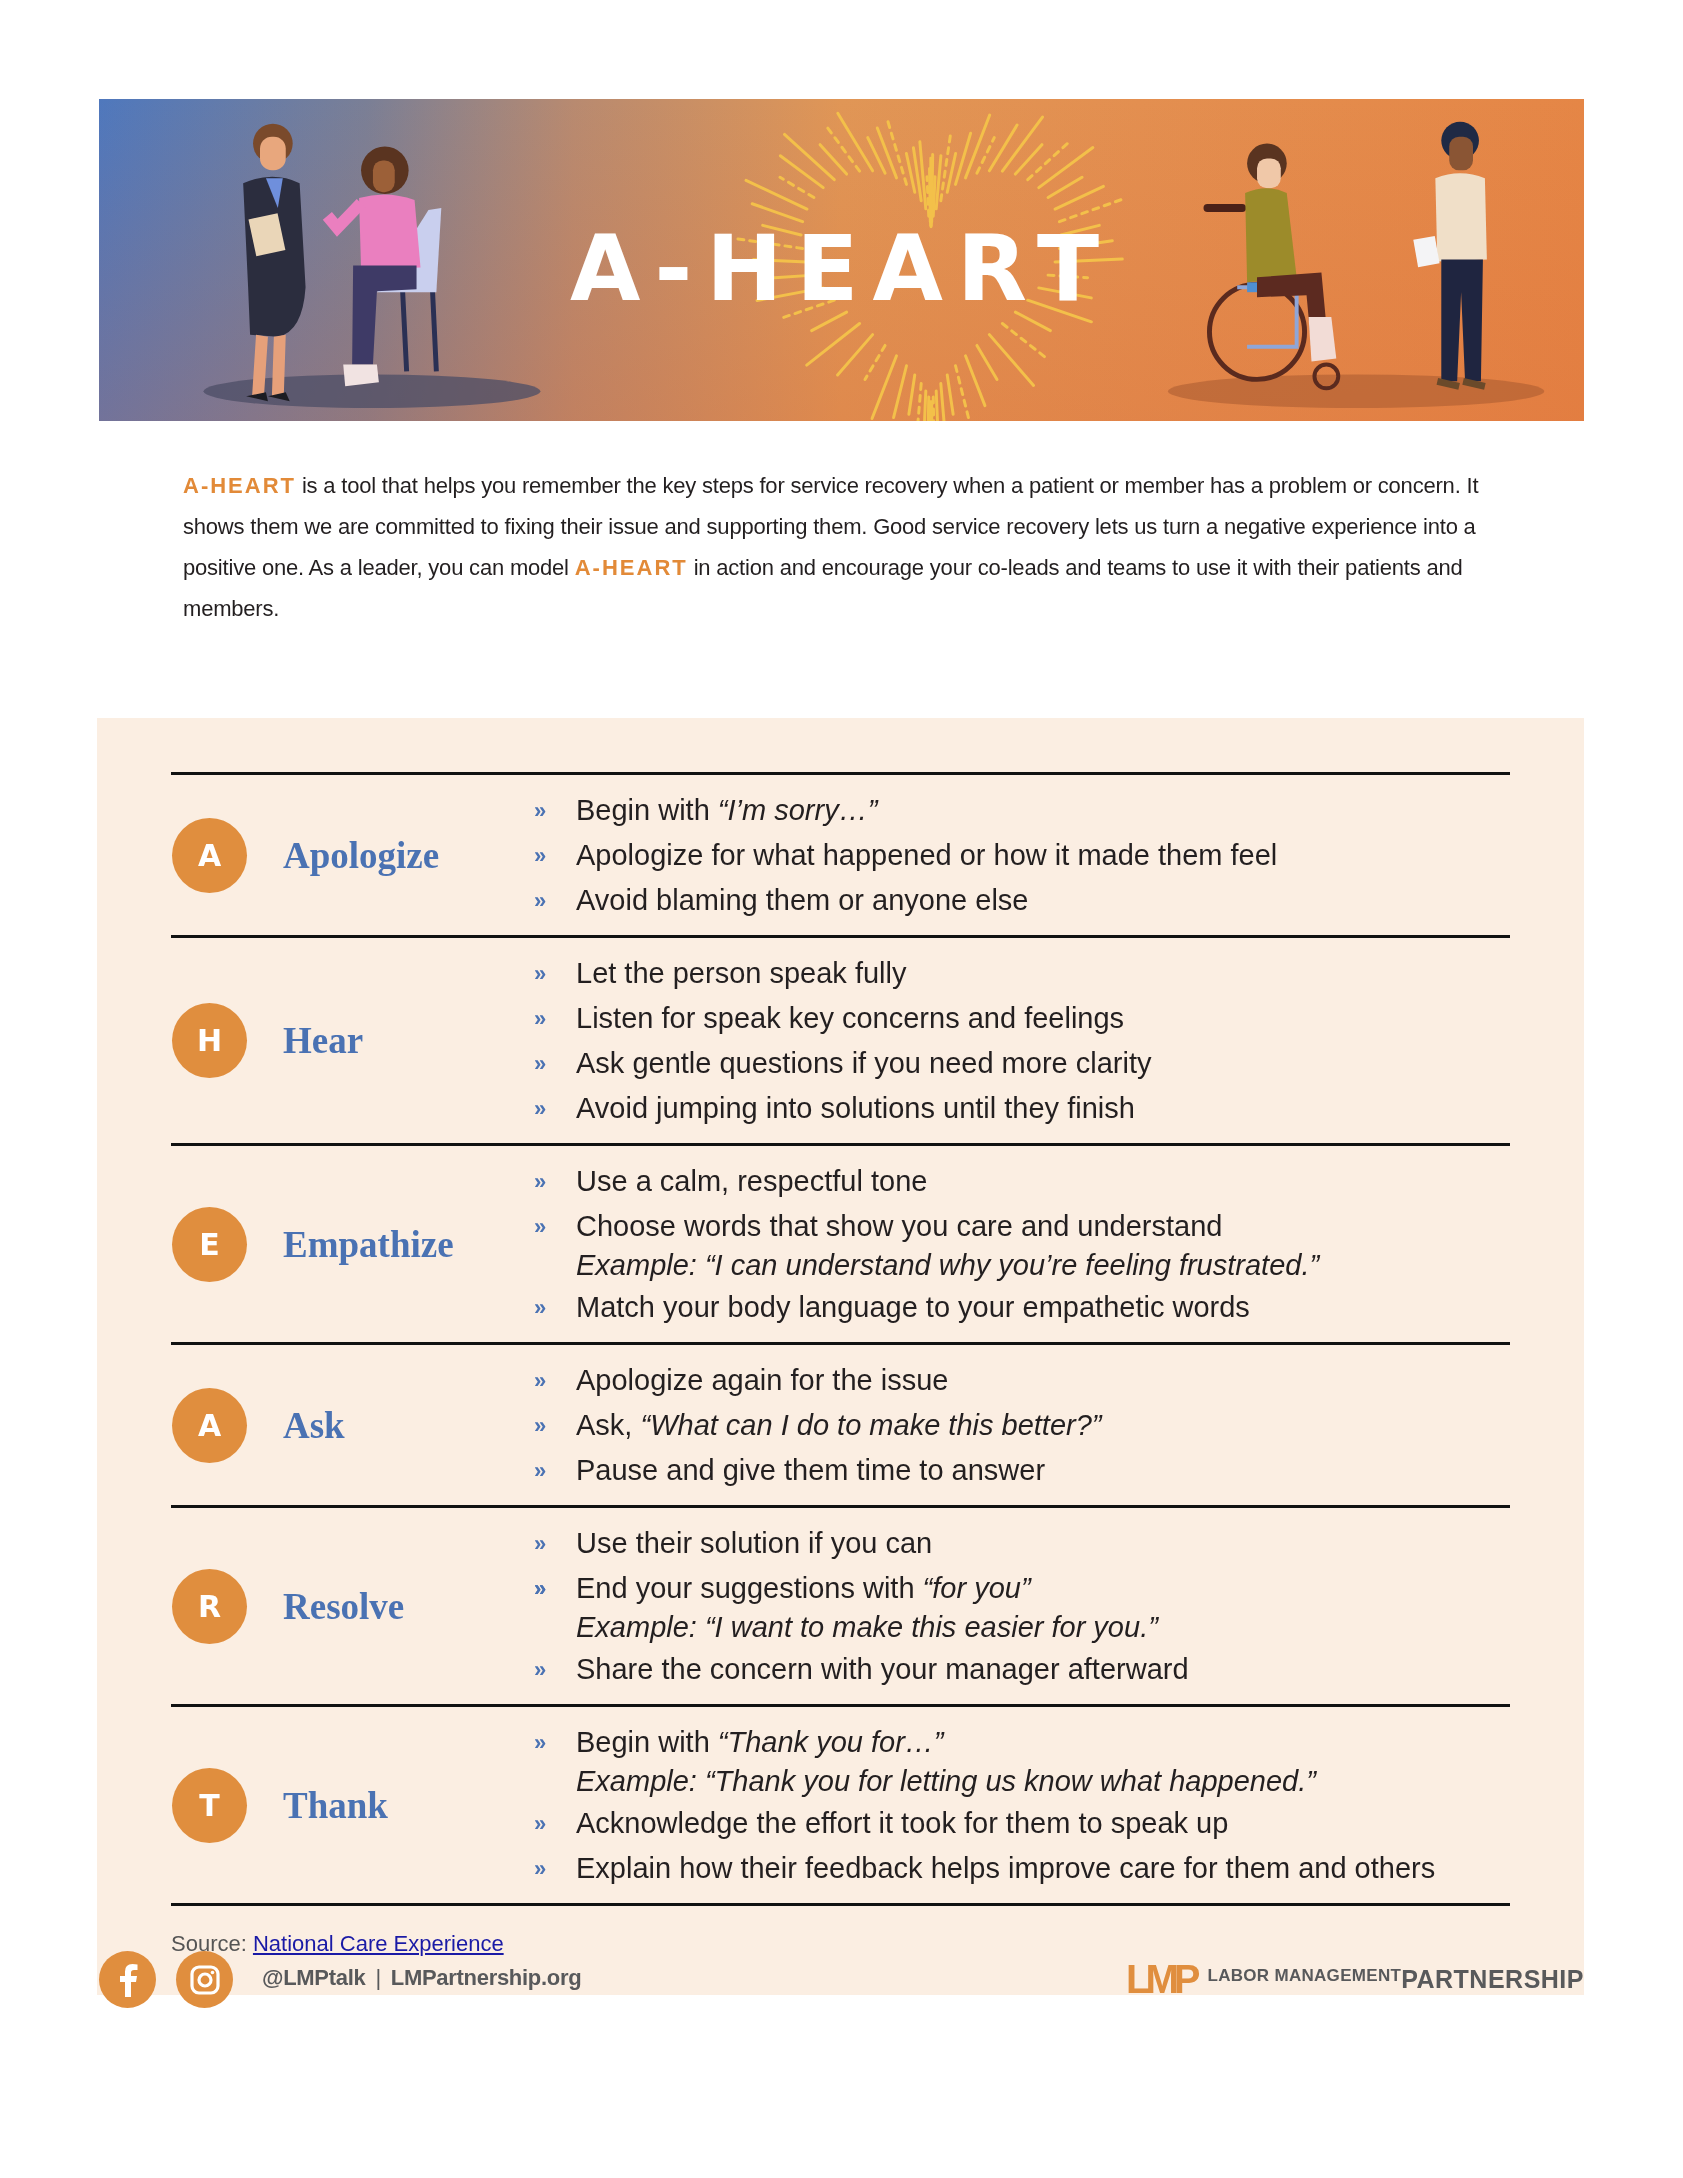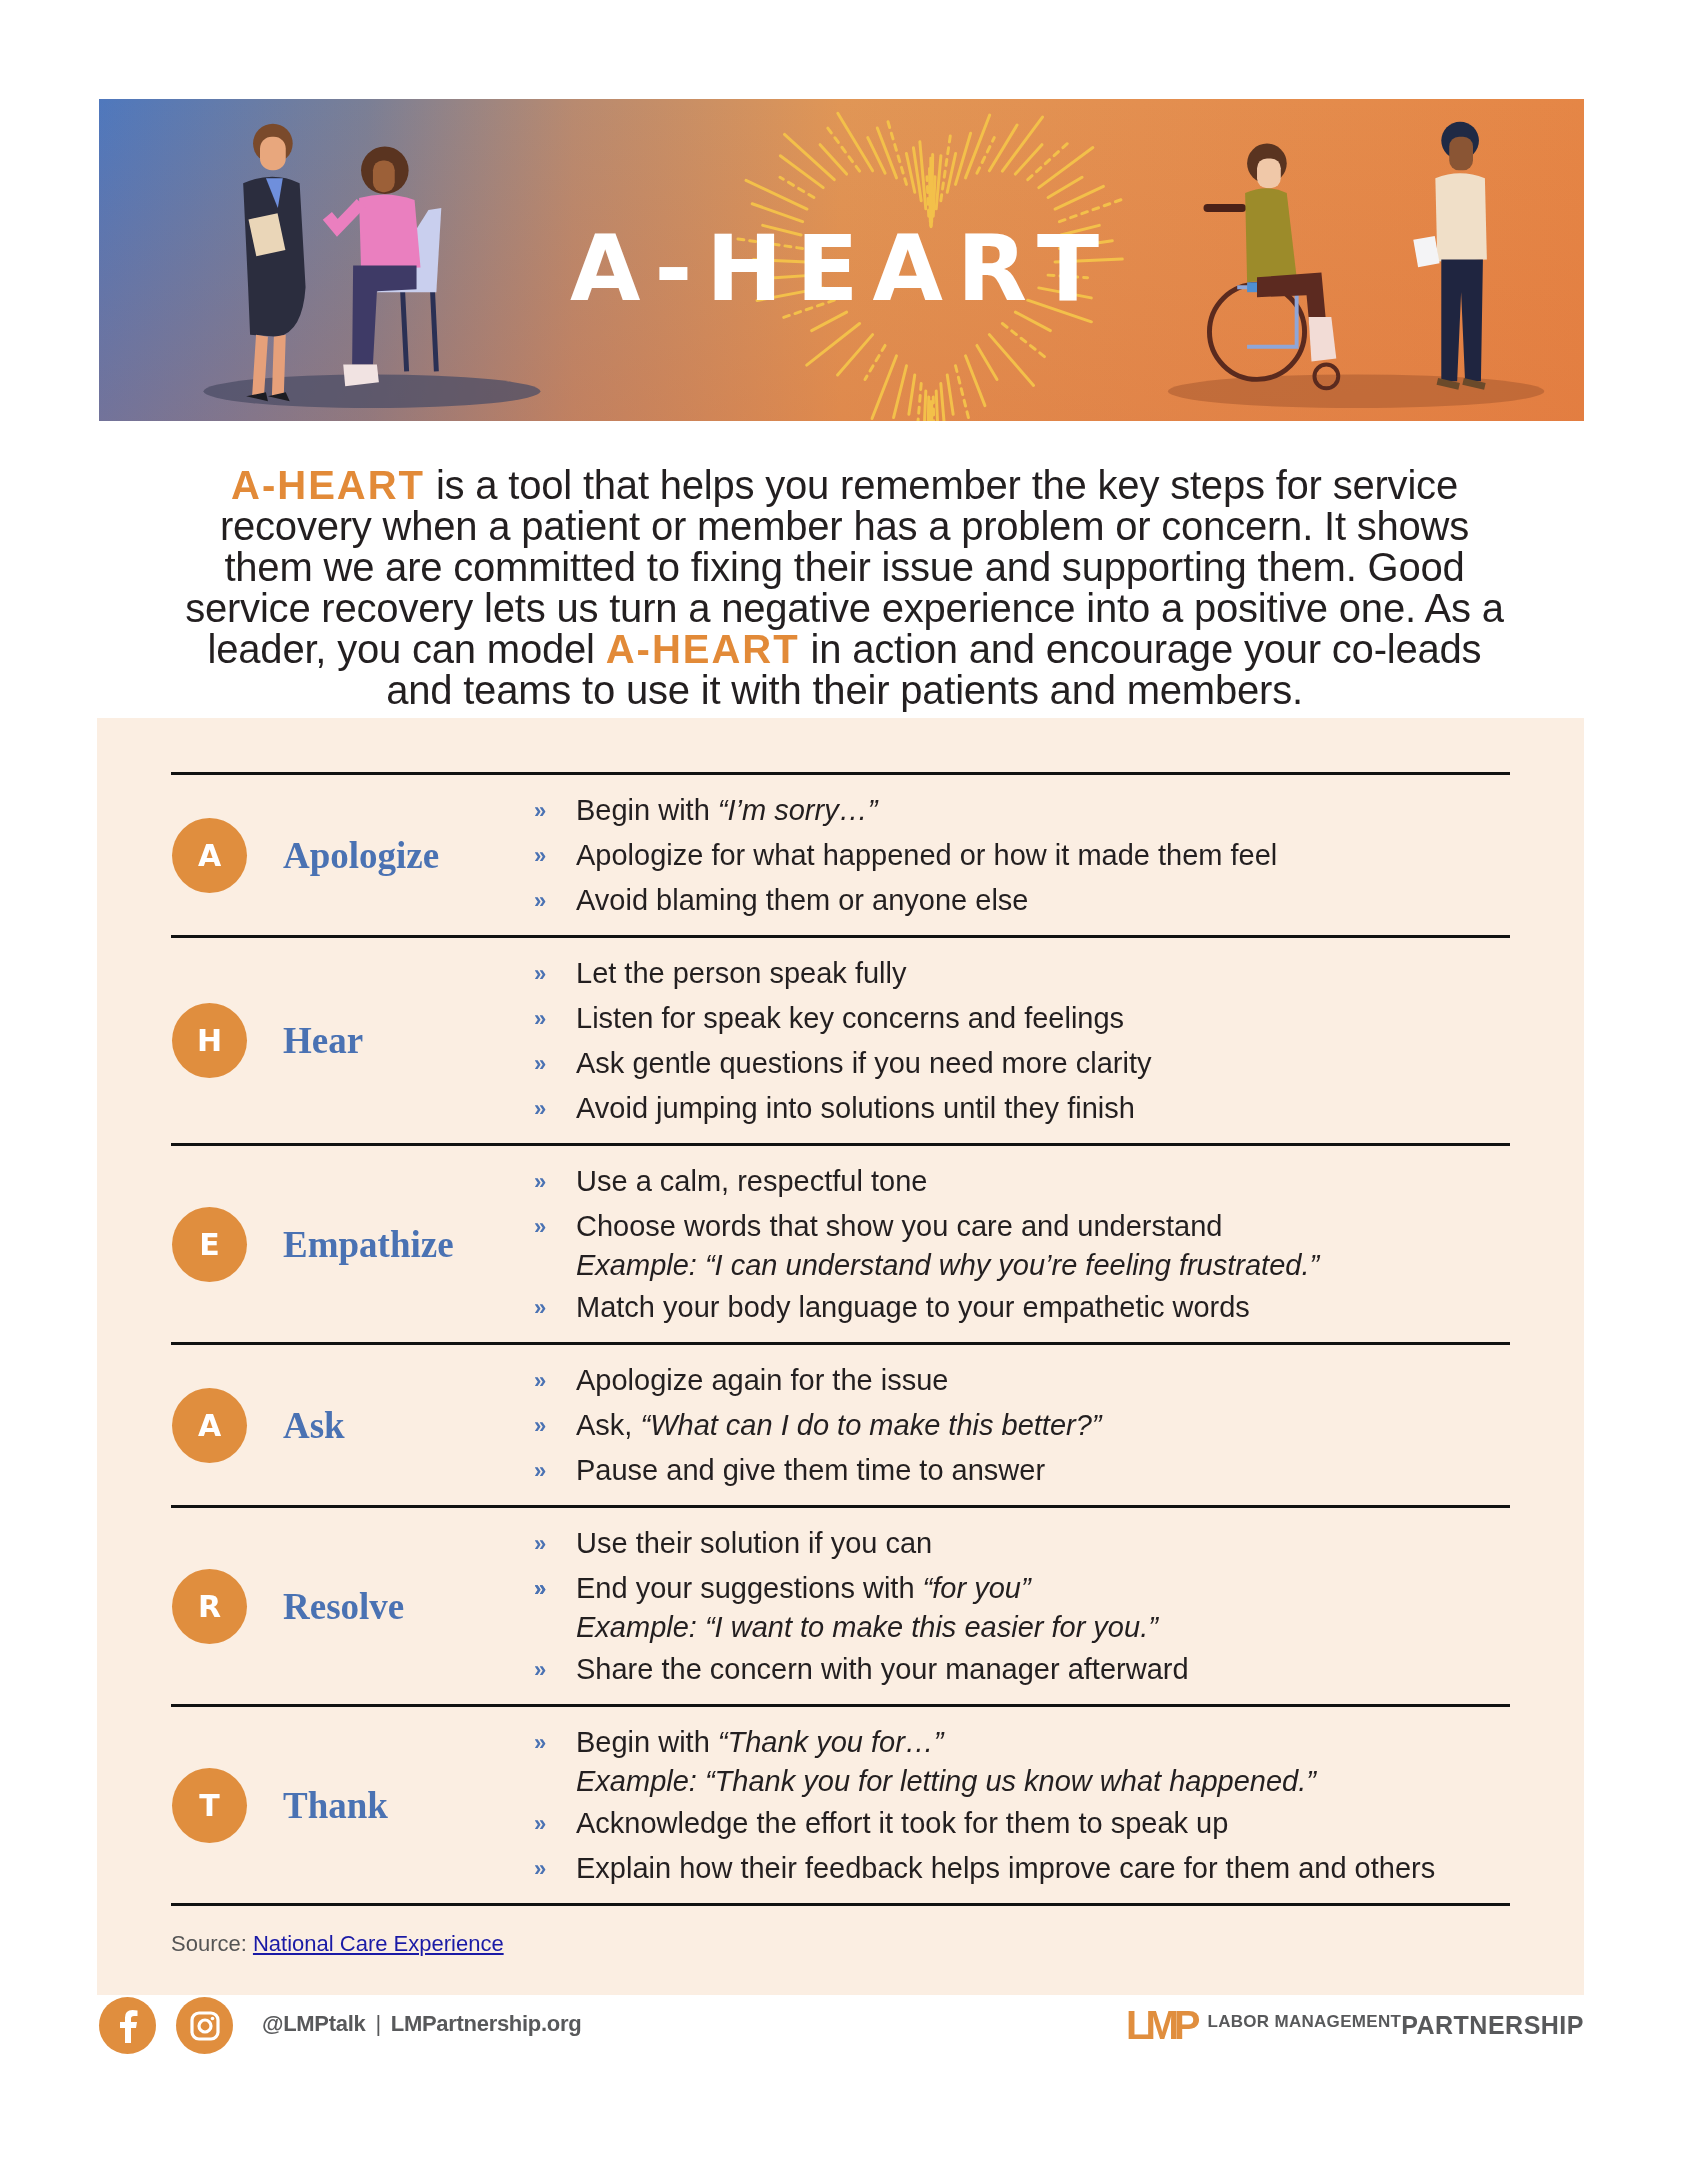--- a/index.html
+++ b/index.html
@@ -9,41 +9,41 @@
     .banner { position: absolute; left: 99px; top: 99px; width: 1485px; height: 322px; overflow: hidden;
       background: linear-gradient(90deg, #4f78bd 0%, #7a7f96 18%, #b88a70 32%, #e09656 50%, #e38f50 70%, #e58646 100%); }
     .banner .vshade { position: absolute; inset: 0; background: linear-gradient(180deg, rgba(230,150,70,0) 0%, rgba(220,100,50,0.25) 100%); }
     .burst { position: absolute; left: 535px; top: 0; width: 594px; height: 322px; }
     .banner-title { position: absolute; left: 0; right: 0; top: 117px; text-align: center; font-family: "DejaVu Sans", sans-serif; font-weight: bold; font-size: 91px; letter-spacing: 14px; color: #ffffff; }
     .figs { position: absolute; top: 0; height: 322px; }
     .figs.left { left: 50px; width: 436px; }
     .figs.right { left: 1049px; width: 436px; }
 
     
-    .intro { position: absolute; left: 176px; top: 465px; width: 1337px; font-size: 40px; line-height: 41px; color: #231f20; letter-spacing: -0.2px; text-align: center; }
+    .intro { position: absolute; left: 183px; top: 465px; width: 1337px; font-size: 22px; line-height: 41px; color: #231f20; letter-spacing: -0.2px; }
     .intro .brand { color: #e28a38; font-weight: bold; letter-spacing: 2px; }
 
     
     .panel { position: absolute; left: 97px; top: 718px; width: 1487px; height: 1277px; background: #fbeee2; }
     .table { position: absolute; left: 74px; top: 54px; width: 1339px; }
     .row { position: relative; border-top: 3px solid #111; display: flex; align-items: center; }
     .row.last { border-bottom: 3px solid #111; }
     .row .badge { width: 75px; height: 75px; border-radius: 50%; background: #e08e3e; color: #fff; font-family: "DejaVu Sans", sans-serif; font-weight: bold; font-size: 30px; display: flex; align-items: center; justify-content: center; margin-left: 1px; flex: 0 0 auto; }
     .row .word { width: 251px; margin-left: 36px; color: #4a72b3; font-family: Liberation Serif, serif; font-weight: bold; font-size: 37px; flex: 0 0 auto; }
     .row .items { padding: 13px 0 12px 0; list-style: none; margin: 0; flex: 1 1 auto; }
     .row .items li { position: relative; padding-left: 42px; font-size: 29px; line-height: 45px; color: #231f20; }
     .row .items li .bullet { position: absolute; left: 0; top: 0; color: #4a72b3; font-size: 22px; font-weight: bold; }
     .row .items li .ex { display: block; font-style: italic; line-height: 40px; margin-top: -4px; }
     .row .items li i { font-style: italic; }
 
     .source { position: absolute; left: 74px; top: 1213px; font-size: 22px; color: #555; }
     .source a { color: #1a1aa6; text-decoration: underline; }
 
     
-    .footer { position: absolute; left: 99px; top: 1997px; width: 1485px; height: 59px; }
+    .footer { position: absolute; left: 99px; top: 1951px; width: 1485px; height: 59px; }
     .soc { position: absolute; top: 0; width: 57px; height: 57px; border-radius: 50%; background: #e08e3e; display: flex; align-items: center; justify-content: center; }
     .soc.fb { left: 0; }
     .soc.ig { left: 77px; }
     .handles { position: absolute; left: 163px; top: 14px; font-size: 22px; color: #58595b; font-weight: bold; letter-spacing: -0.3px; }
     .handles .sep { margin: 0 10px; font-weight: normal; }
     .lmp { position: absolute; right: 0; top: 8px; display: flex; align-items: center; }
     .lmp .mark { font-family: Liberation Sans, sans-serif; font-weight: bold; font-size: 40px; color: #e08e3e; letter-spacing: -5px; margin-right: 12px; line-height: 40px; }
     .lmp .txt { display: flex; flex-direction: row; color: #58595b; font-weight: bold; line-height: 1; }
     .lmp .txt .l1 { font-size: 17px; letter-spacing: 0.3px; }
     .lmp .txt .l2 { font-size: 25px; letter-spacing: 0.5px; }

